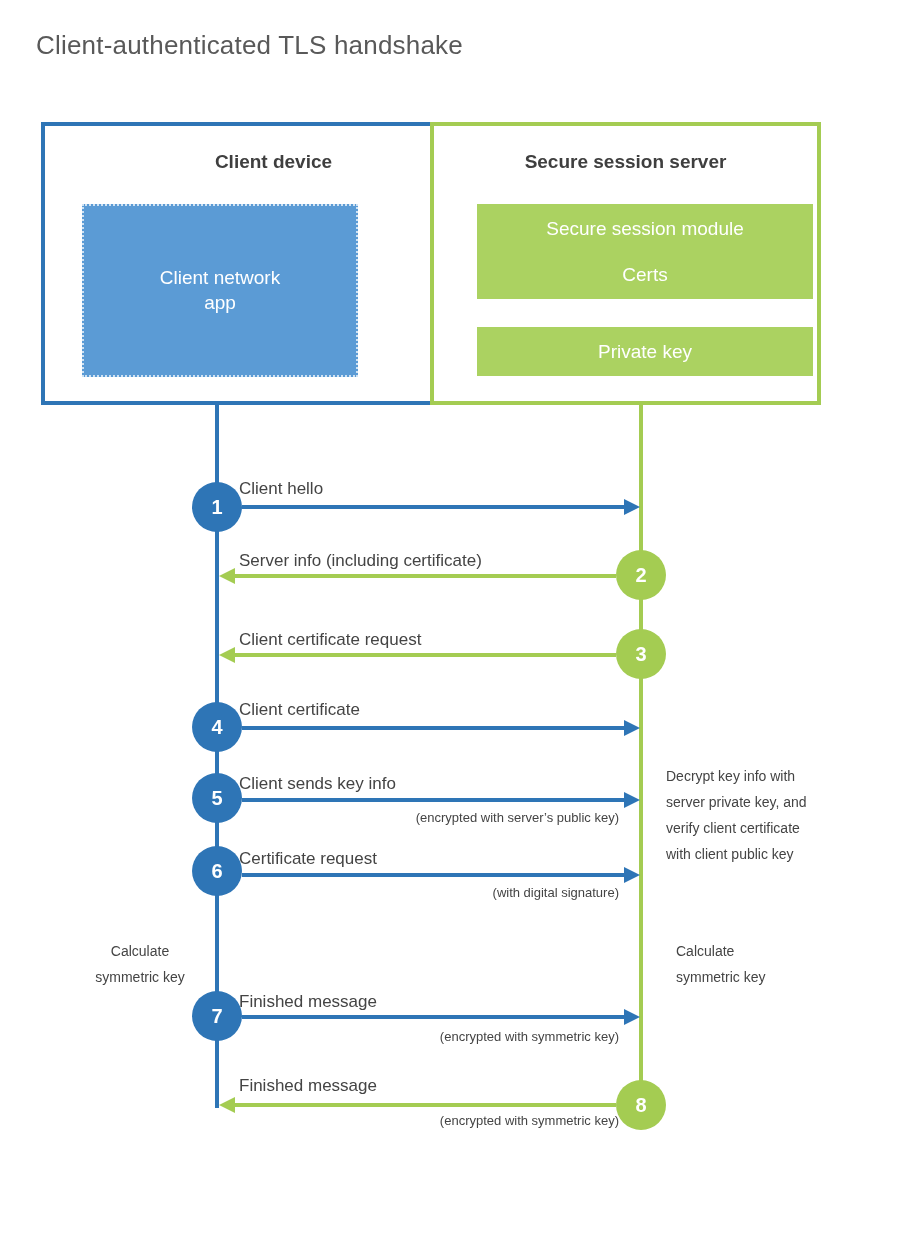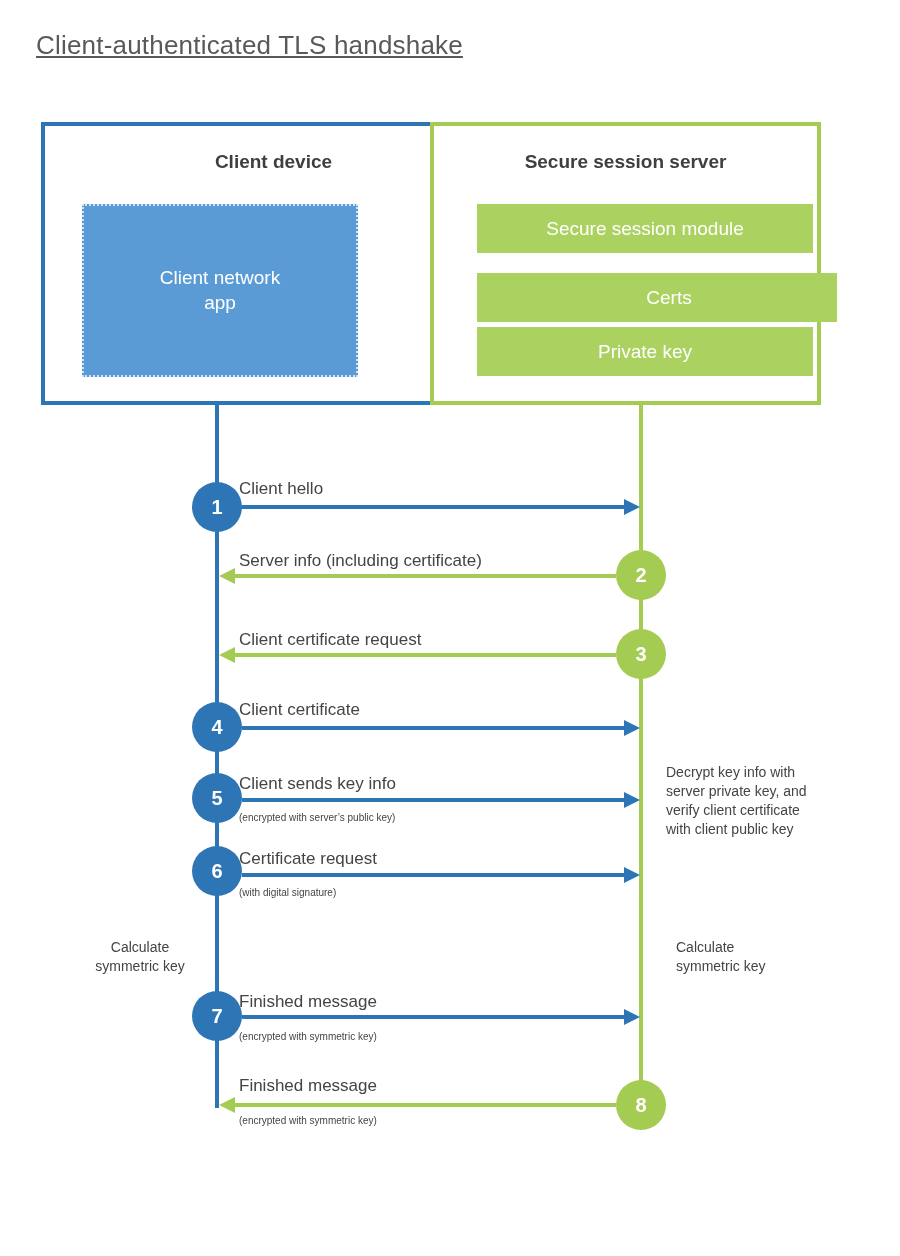--- a/index.html
+++ b/index.html
@@ -4,35 +4,35 @@
 <style>
   :root{
     --blue:#2e75b6; --blue_fill:#5b9bd5; --green:#a4cc52; --green_fill:#abd261;
     --heading:#3f3f3f; --text:#444444; --title_gray:#595959;
   }
   html,body{margin:0;padding:0;background:#ffffff;}
   body{font-family:"Liberation Sans","DejaVu Sans",sans-serif;}
   #stage{position:relative;width:900px;height:1256px;background:#ffffff;overflow:hidden;}
 
   .main-title{position:absolute;left:36px;top:30px;font-size:26px;font-weight:400;
-    color:var(--title_gray);letter-spacing:0.2px;text-decoration:underline;}
+    color:var(--title_gray);letter-spacing:0.2px;}
 
   .box{position:absolute;top:122px;height:283px;background:#fff;box-sizing:border-box;}
   .client-box{left:41px;width:417px;border:4px solid var(--blue);padding-left:48px;}
   .server-box{left:430px;width:391px;border:4px solid var(--green);}
   .box-title{margin-top:25px;text-align:center;font-size:19px;font-weight:700;color:var(--heading);}
 
   .client-app{position:absolute;left:37px;top:78px;width:276px;height:173px;
     background:var(--blue_fill);border:2px dotted #cfe2f3;box-sizing:border-box;
     display:flex;align-items:center;justify-content:center;}
   .client-app span{color:#fff;font-size:19px;text-align:center;white-space:pre-line;line-height:1.3;}
 
   .server-bar{position:absolute;left:43px;width:336px;height:49px;background:var(--green_fill);
     display:flex;align-items:center;justify-content:center;color:#fff;font-size:19px;}
-  .bar-1{top:78px;} .bar-2{top:147px;padding-left:24px;} .bar-3{top:201px;}
+  .bar-1{top:78px;} .bar-2{top:124px;} .bar-3{top:201px;}
 
   .vline{position:absolute;width:4px;}
   .line-client{left:215px;top:405px;height:703px;background:var(--blue);}
   .line-server{left:639px;top:405px;height:700px;background:var(--green);}
 
   .circle{position:absolute;width:50px;height:50px;border-radius:50%;
     display:flex;align-items:center;justify-content:center;
     color:#fff;font-size:20px;font-weight:700;}
   .circle.blue{background:var(--blue);} .circle.green{background:var(--green);}
 
@@ -41,24 +41,24 @@
   .arrow.right::after{content:"";position:absolute;right:-15px;top:-6px;
     border-top:8px solid transparent;border-bottom:8px solid transparent;
     border-left:16px solid var(--blue);}
   .arrow.left{left:234px;width:382px;background:var(--green);}
   .arrow.left::before{content:"";position:absolute;left:-15px;top:-6px;
     border-top:8px solid transparent;border-bottom:8px solid transparent;
     border-right:16px solid var(--green);}
 
   .step-label{position:absolute;left:239px;width:380px;text-align:left;
     font-size:17px;color:var(--text);line-height:21px;}
-  .step-sub{position:absolute;left:239px;width:380px;text-align:left;
-    font-size:10px;color:var(--text);line-height:17px;}
+  .step-sub{position:absolute;left:239px;width:380px;text-align:right;
+    font-size:13px;color:var(--text);line-height:17px;}
 
-  .side-note{position:absolute;font-size:14px;color:var(--text);line-height:19px;white-space:pre-line;}
+  .side-note{position:absolute;font-size:14px;color:var(--text);line-height:26px;white-space:pre-line;}
   .decrypt-note{left:666px;top:763px;width:175px;}
   .calc-left{left:75px;top:938px;width:130px;text-align:center;}
   .calc-right{left:676px;top:938px;width:150px;text-align:left;}
 </style>
 </head>
 <body>
 
 <div id="stage">
 
   <div class="main-title">Client-authenticated TLS handshake</div>

